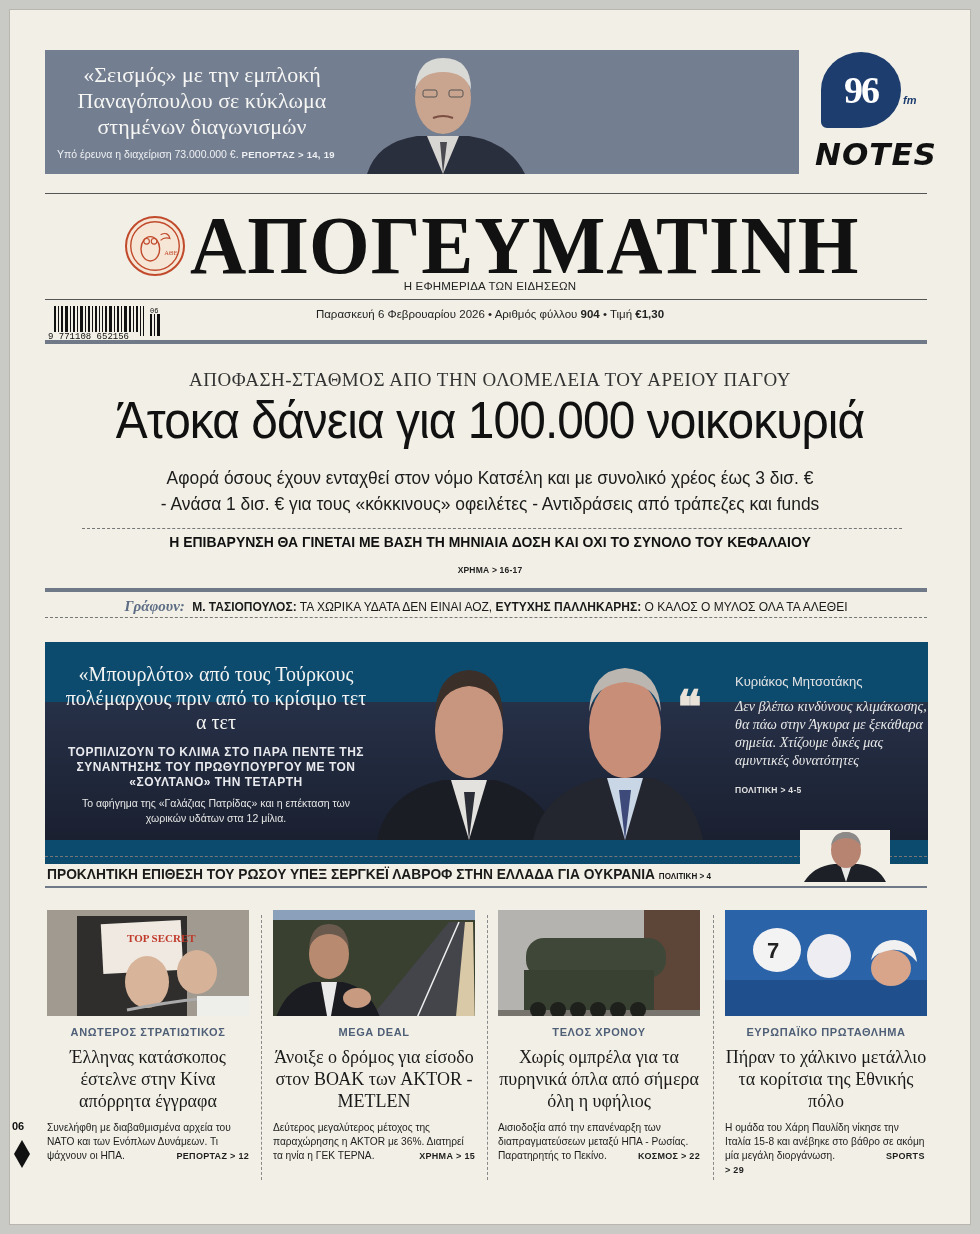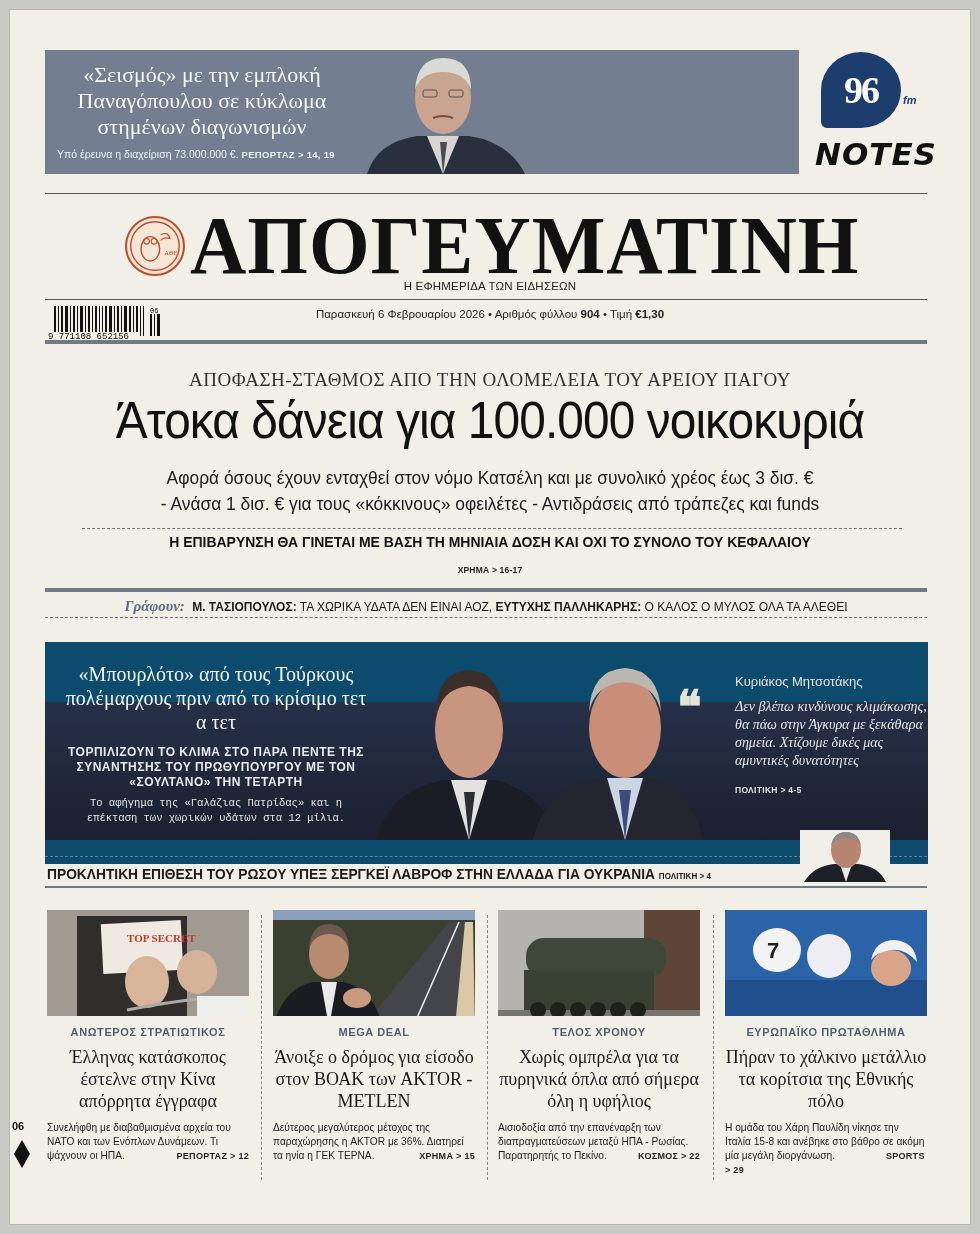--- a/index.html
+++ b/index.html
@@ -62,21 +62,21 @@
 
   .writers { left: 35px; width: 882px; top: 588px; text-align: center; font-size: 12px; color: #1a1a1a; white-space: nowrap; }
   .writers .label { font-family: "Liberation Serif", serif; font-style: italic; font-weight: bold; font-size: 15px; color: #5d6d85; margin-right: 4px; }
   .writers b { font-weight: bold; }
 
   
   .feature { left: 35px; top: 632px; width: 883px; height: 222px; background: #0c4a6e; overflow: hidden; }
   .feature-sea { left: 0; top: 60px; width: 883px; height: 138px; background: linear-gradient(#263047, #1a2030); }
   .feature-title { left: 20px; top: 20px; width: 302px; text-align: center; font-family: "Liberation Serif", serif; font-size: 20px; line-height: 24px; color: #f4f4f2; }
   .feature-caps { left: 20px; top: 103px; width: 302px; text-align: center; font-size: 12px; line-height: 15px; font-weight: bold; color: #e9eaee; letter-spacing: .5px; }
-  .feature-note { left: 20px; top: 154px; width: 302px; text-align: center; font-size: 10.5px; line-height: 15px; color: #e6e6e6; font-family: Liberation Mono, monospace; }
+  .feature-note { left: 20px; top: 154px; width: 302px; text-align: center; font-size: 10.5px; line-height: 15px; color: #e6e6e6; }
   .feature-photo { left: 318px; top: 0; width: 340px; height: 198px; }
   .quote-mark { left: 632px; top: 42px; font-family: "DejaVu Serif", serif; font-size: 46px; line-height: 46px; color: #e8e2d8; font-weight: bold; }
   .quote-author { left: 690px; top: 32px; font-size: 13px; color: #e4e4e4; }
   .quote-text { left: 690px; top: 56px; width: 200px; font-family: "Liberation Serif", serif; font-style: italic; font-size: 14px; line-height: 18px; color: #e9e9e9; }
   .quote-ref { left: 690px; top: 143px; font-size: 8.5px; font-weight: bold; color: #e0e0e0; letter-spacing: .3px; }
 
   
   .strip { left: 37px; top: 856px; font-size: 14.5px; font-weight: bold; color: #1a1a1a; white-space: nowrap; transform-origin: left top; transform: scaleX(.95); }
   .strip small { font-size: 8.5px; font-weight: bold; }
   .strip-photo { left: 790px; top: 820px; width: 90px; height: 52px; }

